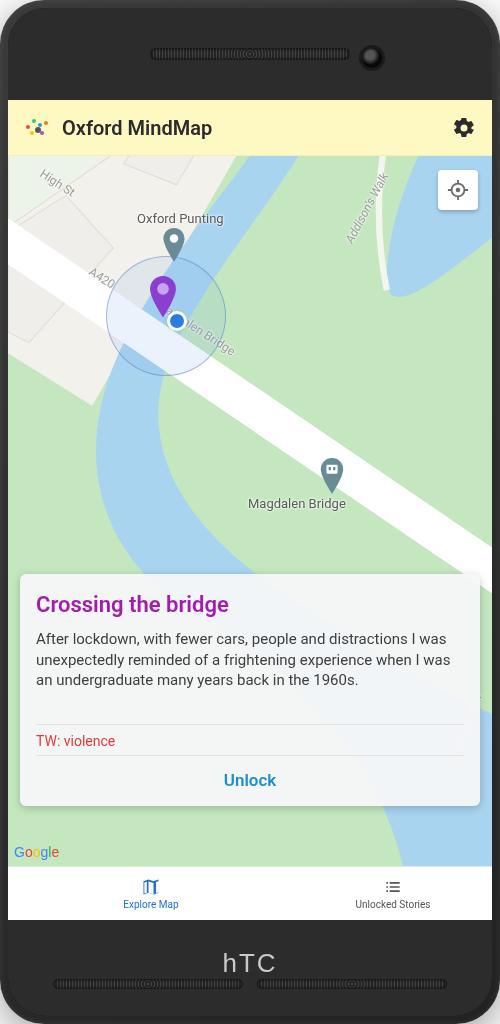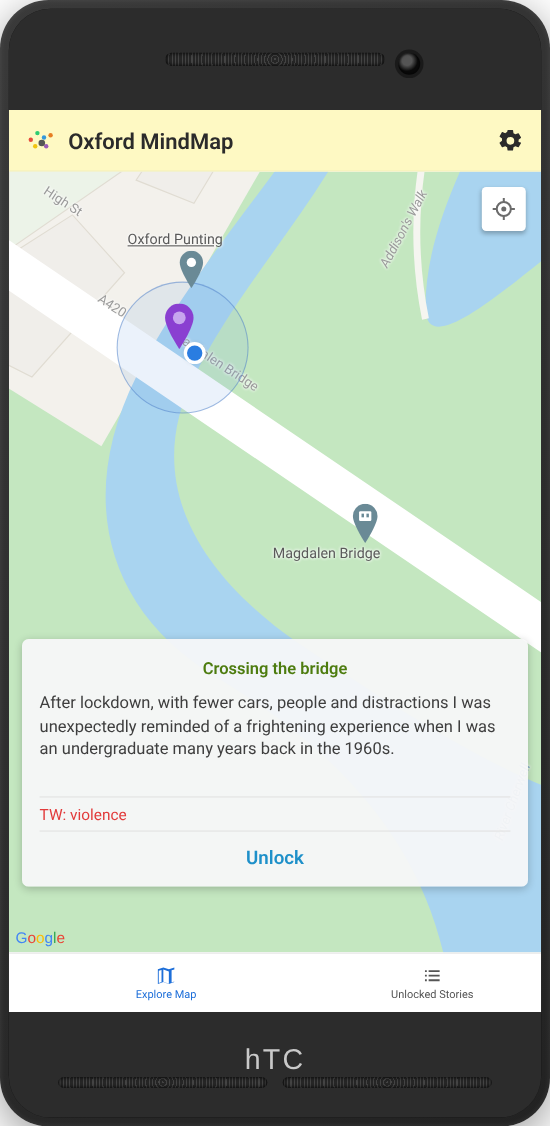--- a/index.html
+++ b/index.html
@@ -130,21 +130,21 @@
 
   
   .story-card {
     position: absolute; left: 12px; right: 12px; bottom: 60px;
     background: rgba(246,247,248,.94);
     border-radius: 6px;
     box-shadow: 0 2px 8px rgba(0,0,0,.22);
     padding: 18px 16px 0 16px;
     z-index: 25;
   }
-  .story-title { text-align:center; font-size:15px; font-weight:600; color:#4d7c0f; margin-bottom:12px; }
+  .story-title { text-align:left; font-size:22px; font-weight:600; color:#a21caf; margin-bottom:12px; }
   .story-body { font-size:15px; color:#3e3e3e; line-height:1.35; margin-bottom:14px; }
   .tw-line { color:#e23b3b; font-size:14px; padding: 8px 0 6px; border-top:1px solid #e1e1e1;margin-top:34px; }
   .unlock-btn { text-align:center; color:#1e90c9; font-weight:600; font-size:17px; padding:14px 0 16px; border-top:1px solid #e1e1e1; cursor:pointer; }
 
   
   .tabbar {
     height: 54px; background:#fff; display:flex; border-top:1px solid #e6e6e6;
     z-index: 30;
   }
   .tab { flex:1; display:flex; flex-direction:column; align-items:center; justify-content:center; gap:2px; font-size:10px; color:#555; cursor:pointer;padding-left:44px;}
@@ -204,21 +204,21 @@
 
           <path d="M360 0 C 350 50, 350 100, 360 150" stroke="#f5f5f0" stroke-width="6" fill="none"></path>
         </svg>
 
         <div class="map-label road-label" style="left:30px;top:20px;transform:rotate(33deg);">High St</div>
         <div class="map-label road-label" style="left:80px;top:115px;transform:rotate(33deg);">A420</div>
         <div class="map-label road-label" style="left:143px;top:165px;transform:rotate(33deg);">Magdalen Bridge</div>
         <div class="map-label road-label" style="left:320px;top:45px;transform:rotate(-62deg);font-style:italic;">Addison's Walk</div>
         <div class="map-label road-label" style="right:-10px;bottom:130px;transform:rotate(-70deg);color:#7fa8c8;font-style:italic;">River Cherwell</div>
 
-        <div class="map-label" style="left:108px;top:55px;text-decoration:underline;">Oxford Punting</div>
+        <div class="map-label" style="left:129px;top:55px;">Oxford Punting</div>
         <div class="pin" style="left:153px;top:72px;">
           <svg width="26" height="36" viewBox="0 0 24 34">
             <path fill="#6a8a96" d="M12 0a10 10 0 0 0-10 10c0 7 10 22 10 22s10-15 10-22A10 10 0 0 0 12 0Z"></path>
             <circle cx="12" cy="10" r="4" fill="#fff"></circle>
           </svg>
         </div>
 
         <div class="radius-circle" style="left:98px;top:100px;"></div>
 
         <div class="pin" style="left:138px;top:120px;">

